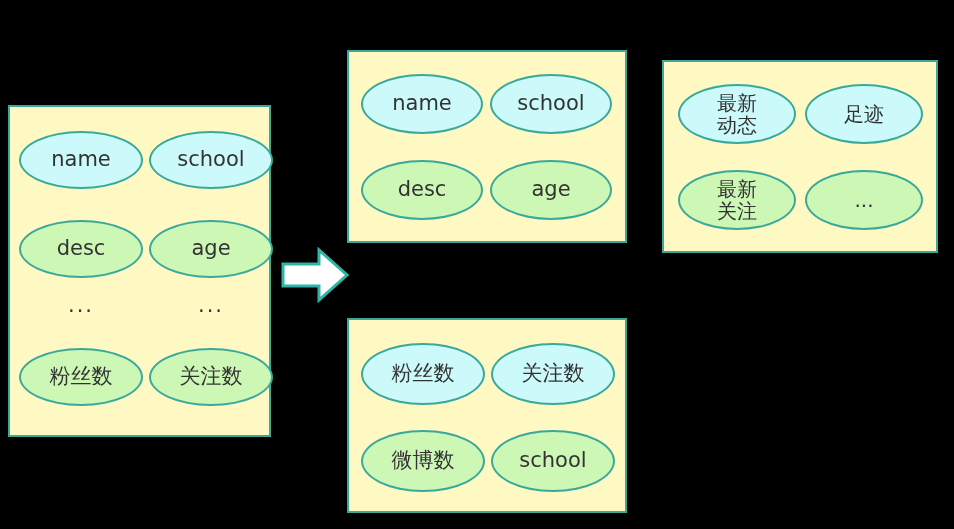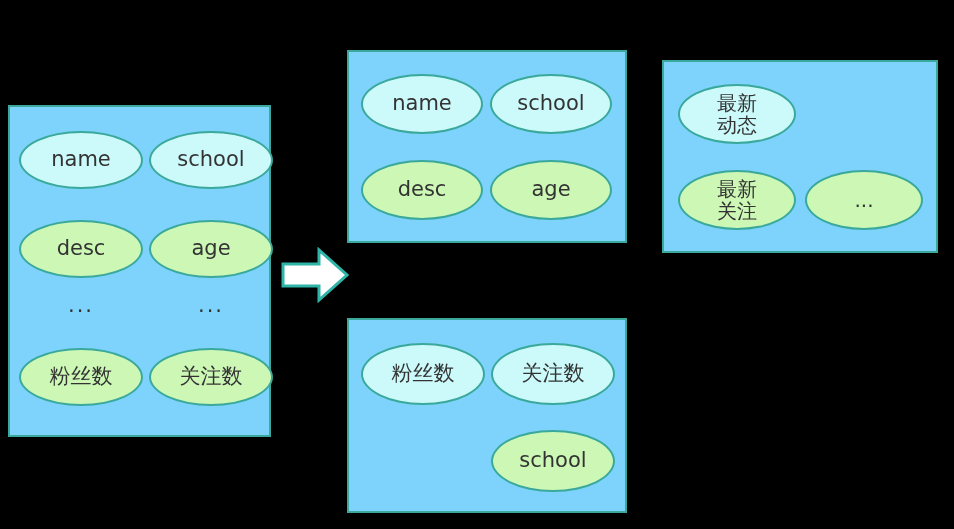--- a/index.html
+++ b/index.html
@@ -10,21 +10,21 @@
   #stage {
     position: relative;
     width: 954px;
     height: 529px;
     background: #000000;
     overflow: hidden;
     font-family: "DejaVu Sans", "Liberation Sans", sans-serif;
   }
   .panel {
     position: absolute;
-    background: #7dd3fc;
+    background: #fef9c3;
     border: 2px solid #3aa99b;
     box-sizing: border-box;
   }
   .ellipse {
     position: absolute;
     border: 2px solid #3aa99b;
     border-radius: 50%;
     box-sizing: border-box;
     display: flex;
     align-items: center;
@@ -110,24 +110,26 @@
   <div class="panel tgt" id="panel-basic">
     <div class="ellipse fill-cyan col-a row-1">name</div>
     <div class="ellipse fill-cyan col-b row-1">school</div>
     <div class="ellipse fill-green col-a row-2">desc</div>
     <div class="ellipse fill-green col-b row-2">age</div>
   </div>
 
   <div class="panel tgt" id="panel-social">
     <div class="ellipse fill-cyan col-a row-1">最新
 动态</div>
+    <div class="ellipse fill-cyan col-b row-1">足迹</div>
     <div class="ellipse fill-green col-a row-2">最新
 关注</div>
     <div class="ellipse fill-green col-b row-2">...</div>
   </div>
 
   <div class="panel tgt" id="panel-stats">
     <div class="ellipse fill-cyan col-a row-1">粉丝数</div>
     <div class="ellipse fill-cyan col-b row-1">关注数</div>
+    <div class="ellipse fill-green col-a row-2">微博数</div>
     <div class="ellipse fill-green col-b row-2">school</div>
   </div>
 
 </div>
 
 </body></html>

